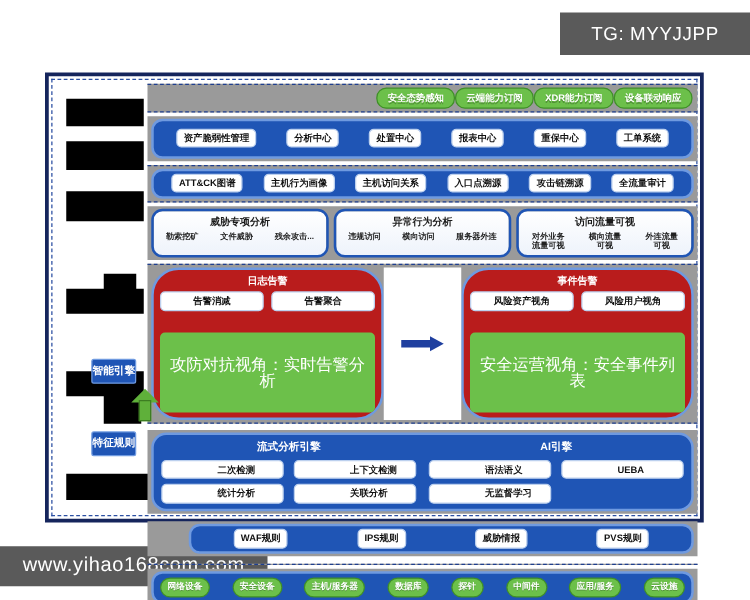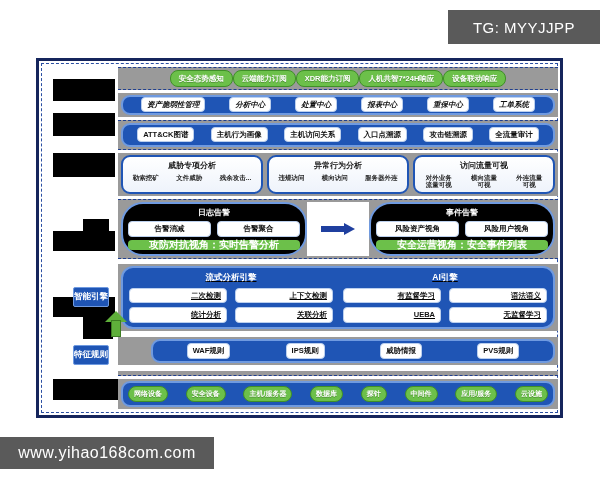--- a/index.html
+++ b/index.html
@@ -28,52 +28,52 @@
     display:flex;align-items:center;justify-content:space-around;
     padding:3px 6px;box-sizing:border-box;}
   .pill{background:#fff;border:1px solid #bcd0ee;border-radius:4px;
     color:#111;font-size:7.5px;font-weight:bold;padding:3px 5px;white-space:nowrap;
     line-height:1;}
   .gpill{background:#6cc04a;border:1px solid #3f8f27;border-radius:8px;color:#fff;
     font-size:7.5px;font-weight:bold;padding:3.5px 8px;white-space:nowrap;line-height:1;
     text-shadow:0 1px 0 rgba(0,0,0,.25);}
   .dashrow{border-top:1px dashed #1f3f8f;border-bottom:1px dashed #1f3f8f;}
   
-  .greenrow{display:flex;align-items:center;justify-content:center;
+  .greenrow{display:flex;align-items:center;justify-content:flex-end;
     padding:2px 4px;box-sizing:border-box;background:#9a9a9a;}
   
   .panelrow{display:flex;gap:4px;background:#9a9a9a;padding:2px 3px;box-sizing:border-box;}
   .panel{flex:1;background:linear-gradient(#ffffff,#eef3fb);
     border:2px solid #1f55b5;border-radius:9px;padding:3px 2px 4px;
     box-sizing:border-box;text-align:center;}
   .panel-title{font-size:8px;font-weight:bold;color:#1a1a1a;margin-bottom:3px;}
   .panel-items{display:flex;justify-content:space-around;gap:2px;}
   .panel-items span{font-size:6.5px;color:#222;line-height:1.15;font-weight:bold;}
   
   .alerts{display:flex;align-items:stretch;background:#9a9a9a;padding:2px 3px;box-sizing:border-box;gap:0;}
-  .alertbox{flex:1;background:#000000;border:2px solid #6f9ae0;border-radius:22px;
+  .alertbox{flex:1;background:#b91c1c;border:2px solid #6f9ae0;border-radius:22px;
     padding:3px 5px 4px;box-sizing:border-box;text-align:center;}
   .alert-title{color:#fff;font-size:8px;font-weight:bold;margin-bottom:3px;}
-  .alert-top{display:flex;gap:6px;justify-content:center;margin-bottom:3px;}
+  .alert-top{display:flex;gap:6px;justify-content:center;margin-bottom:17px;}
   .alert-top .pill{flex:1;text-align:center;}
-  .alert-bottom{background:#6cc04a;border-radius:4px;color:#fff;font-size:10px;
-    font-weight:bold;padding:0 2px;line-height:1;}
+  .alert-bottom{background:#6cc04a;border-radius:4px;color:#fff;font-size:13px;
+    font-weight:normal;padding:19px 2px;line-height:1;}
   .arrowcell{width:62px;display:flex;align-items:center;justify-content:center;background:#fff;position:relative;}
   .arrow-right{width:34px;height:12px;position:relative;}
   .arrow-right .shaft{position:absolute;left:0;top:3px;width:24px;height:6px;background:#1f3f9f;}
   .arrow-right .head{position:absolute;right:0;top:0;width:0;height:0;
     border-top:6px solid transparent;border-bottom:6px solid transparent;border-left:11px solid #1f3f9f;}
   
   .engines{display:flex;background:#9a9a9a;padding:2px 3px;box-sizing:border-box;}
   .enginebox{flex:1;background:#1f55b5;border:2px solid #6f9ae0;border-radius:12px;
-    display:flex;padding:4px 6px;box-sizing:border-box;gap:10px;text-decoration:underline;}
+    display:flex;padding:4px 6px;box-sizing:border-box;gap:10px;}
   .engcol{flex:1;text-align:center;}
   .engcol h4{margin:0 0 4px;color:#fff;font-size:8.5px;font-weight:bold;}
   .enggrid{display:grid;grid-template-columns:1fr 1fr;gap:4px 8px;}
-  .enggrid .pill{text-align:right;padding-left:44px;}
+  .enggrid .pill{text-align:left;padding-left:44px;}
   
   .sidetab{position:absolute;background:#1f55b5;border:1px solid #6f9ae0;color:#fff;
     font-size:8.5px;font-weight:bold;padding:3px 0;border-radius:2px;white-space:nowrap;z-index:5;}
   .uparrow{position:absolute;z-index:4;width:22px;height:26px;}
   .uparrow .stem{position:absolute;left:6px;top:9px;width:10px;height:17px;background:#5fb03a;border:1px solid #3d7d22;box-sizing:border-box;}
   .uparrow .tip{position:absolute;left:0;top:0;width:0;height:0;
     border-left:11px solid transparent;border-right:11px solid transparent;border-bottom:11px solid #5fb03a;}
   
   .infra{background:#9a9a9a;padding:2px 3px;box-sizing:border-box;}
   .infrabar{background:#1f55b5;border:2px solid #6f9ae0;border-radius:9px;
@@ -100,26 +100,25 @@
   <div class="censor" style="left:258px;top:162px;width:34px;height:10px;"></div>
   <div class="censor" style="left:272px;top:172px;width:14px;height:14px;"></div>
   <div class="censor" style="left:44px;top:252px;width:30px;height:26px;"></div>
 
   <div class="content">
 
     <div class="greenrow dashrow">
       <span class="gpill">安全态势感知</span>
       <span class="gpill">云端能力订阅</span>
       <span class="gpill">XDR能力订阅</span>
-      <span class="gpill">人机共智7*24H响应</span>
       <span class="gpill">设备联动响应</span>
     </div>
 
     <div class="band">
-      <div class="bluebar" style="height:20px;font-style:italic;">
+      <div class="bluebar" style="height:32px;">
         <span class="pill">资产脆弱性管理</span>
         <span class="pill">分析中心</span>
         <span class="pill">处置中心</span>
         <span class="pill">报表中心</span>
         <span class="pill">重保中心</span>
         <span class="pill">工单系统</span>
       </div>
     </div>
 
     <div class="band dashrow">
@@ -195,21 +194,20 @@
           <div class="enggrid">
             <span class="pill">二次检测</span>
             <span class="pill">上下文检测</span>
             <span class="pill">统计分析</span>
             <span class="pill">关联分析</span>
           </div>
         </div>
         <div class="engcol">
           <h4>AI引擎</h4>
           <div class="enggrid">
-            <span class="pill">有监督学习</span>
             <span class="pill">语法语义</span>
             <span class="pill">UEBA</span>
             <span class="pill">无监督学习</span>
           </div>
         </div>
       </div>
     </div>
 
     <div class="band" style="margin-top:3px;">
       <div class="bluebar" style="height:24px;margin-left:30px;">

